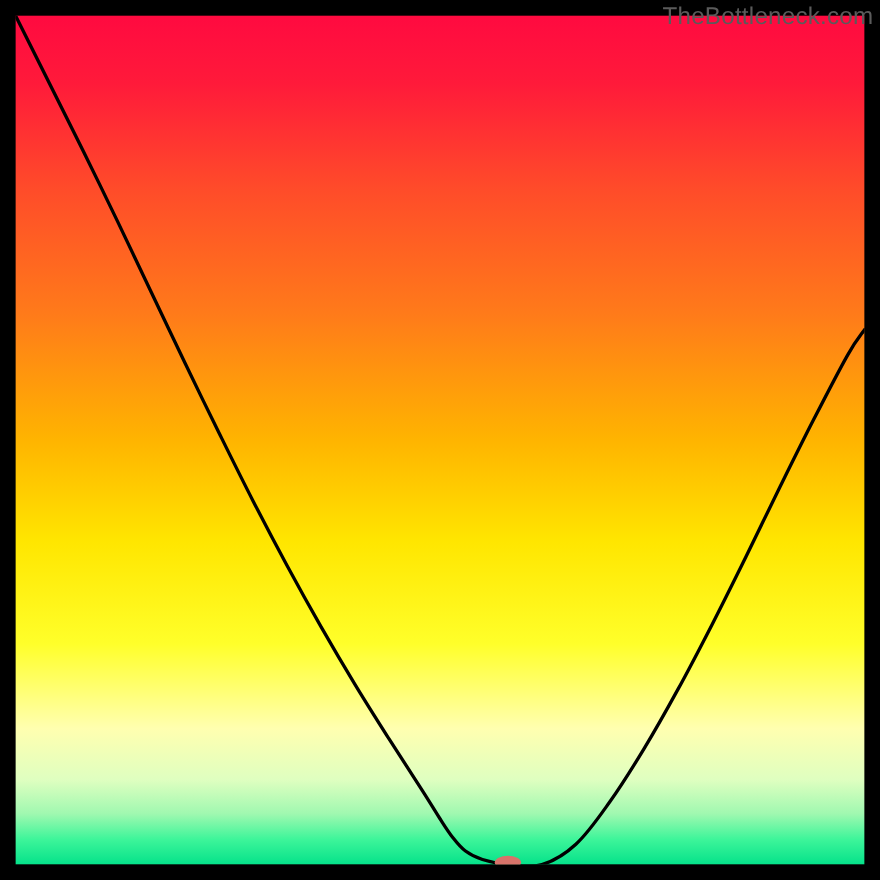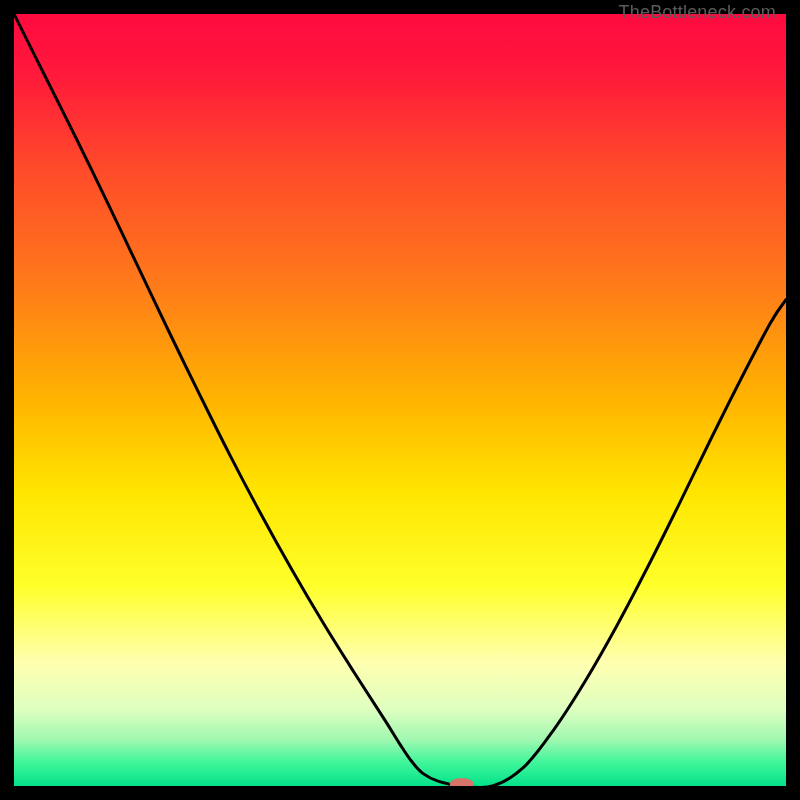--- a/index.html
+++ b/index.html
@@ -21,23 +21,23 @@
   .plot {
     position: absolute;
     left: 0;
     top: 0;
     width: 772px;
     height: 772px;
   }
   .watermark {
     position: absolute;
     top: 2px;
-    right: 24px;
+    right: 6px;
     font-family: Arial, Helvetica, sans-serif;
-    font-size: 18px;
+    font-size: 22px;
     color: #5b5b5b;
     letter-spacing: 0.2px;
     user-select: none;
   }
 </style>
 </head>
 <body>
 
 <div class="frame">
   <svg class="plot" viewBox="0 0 772 772" preserveAspectRatio="none">

